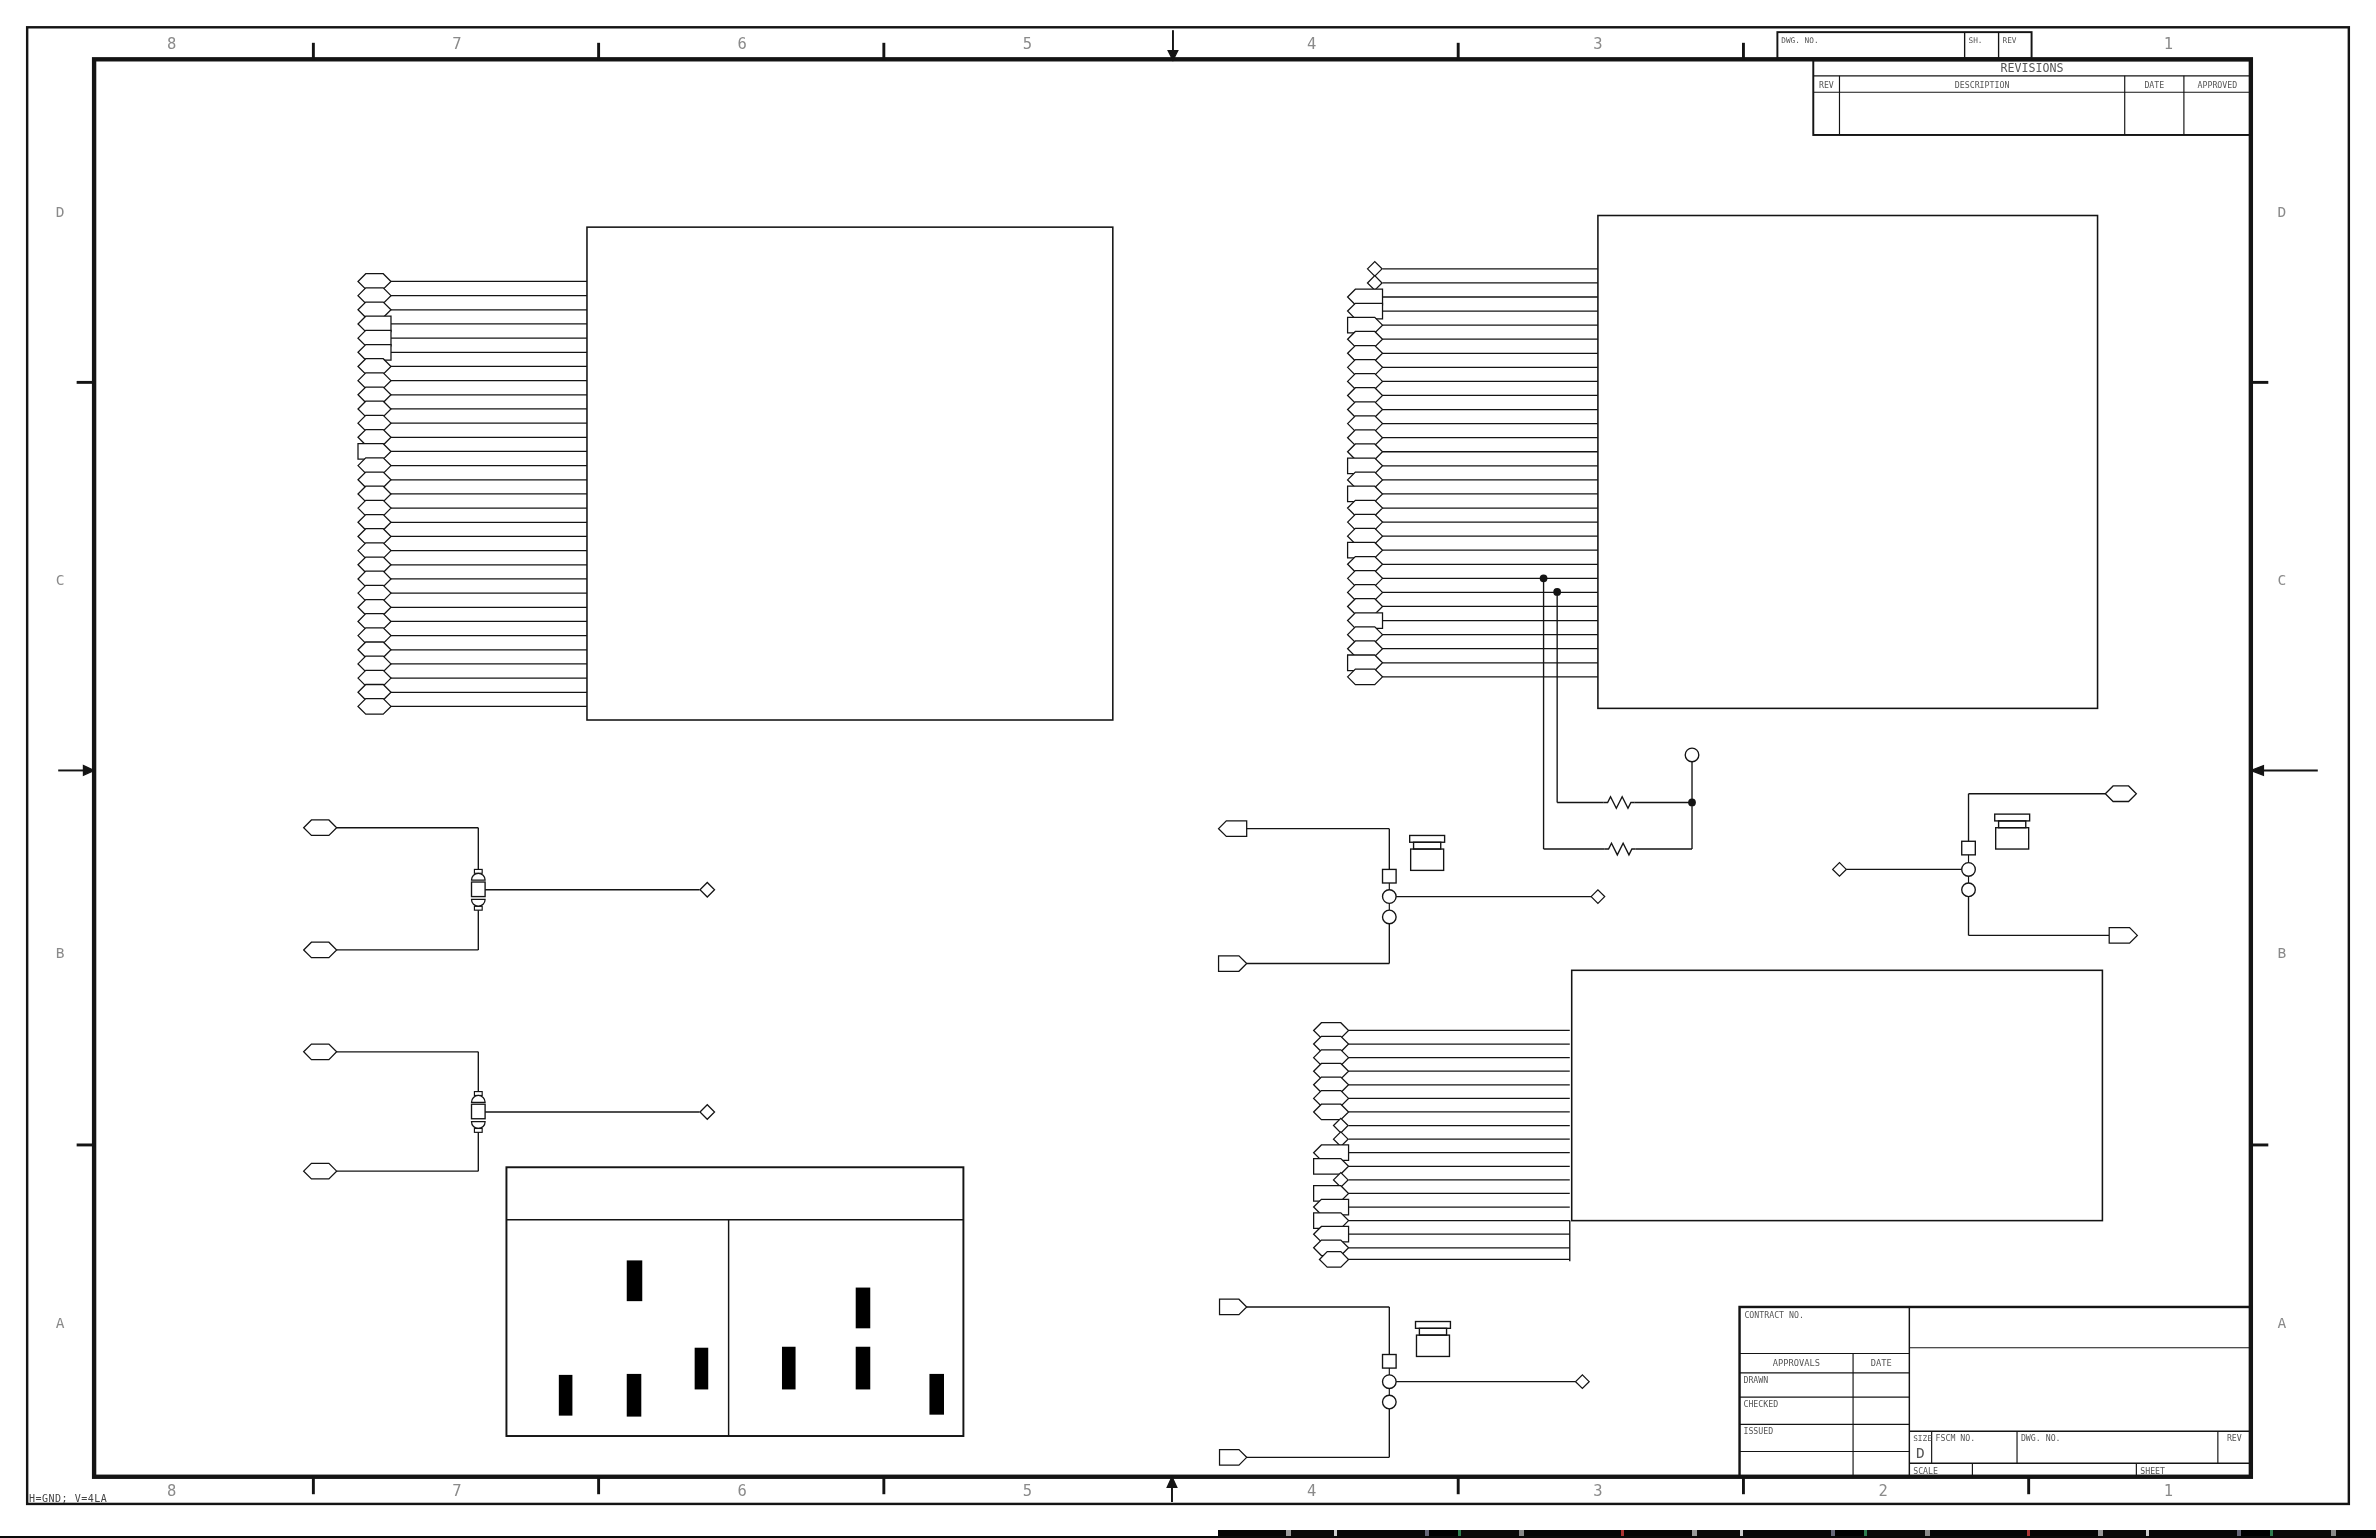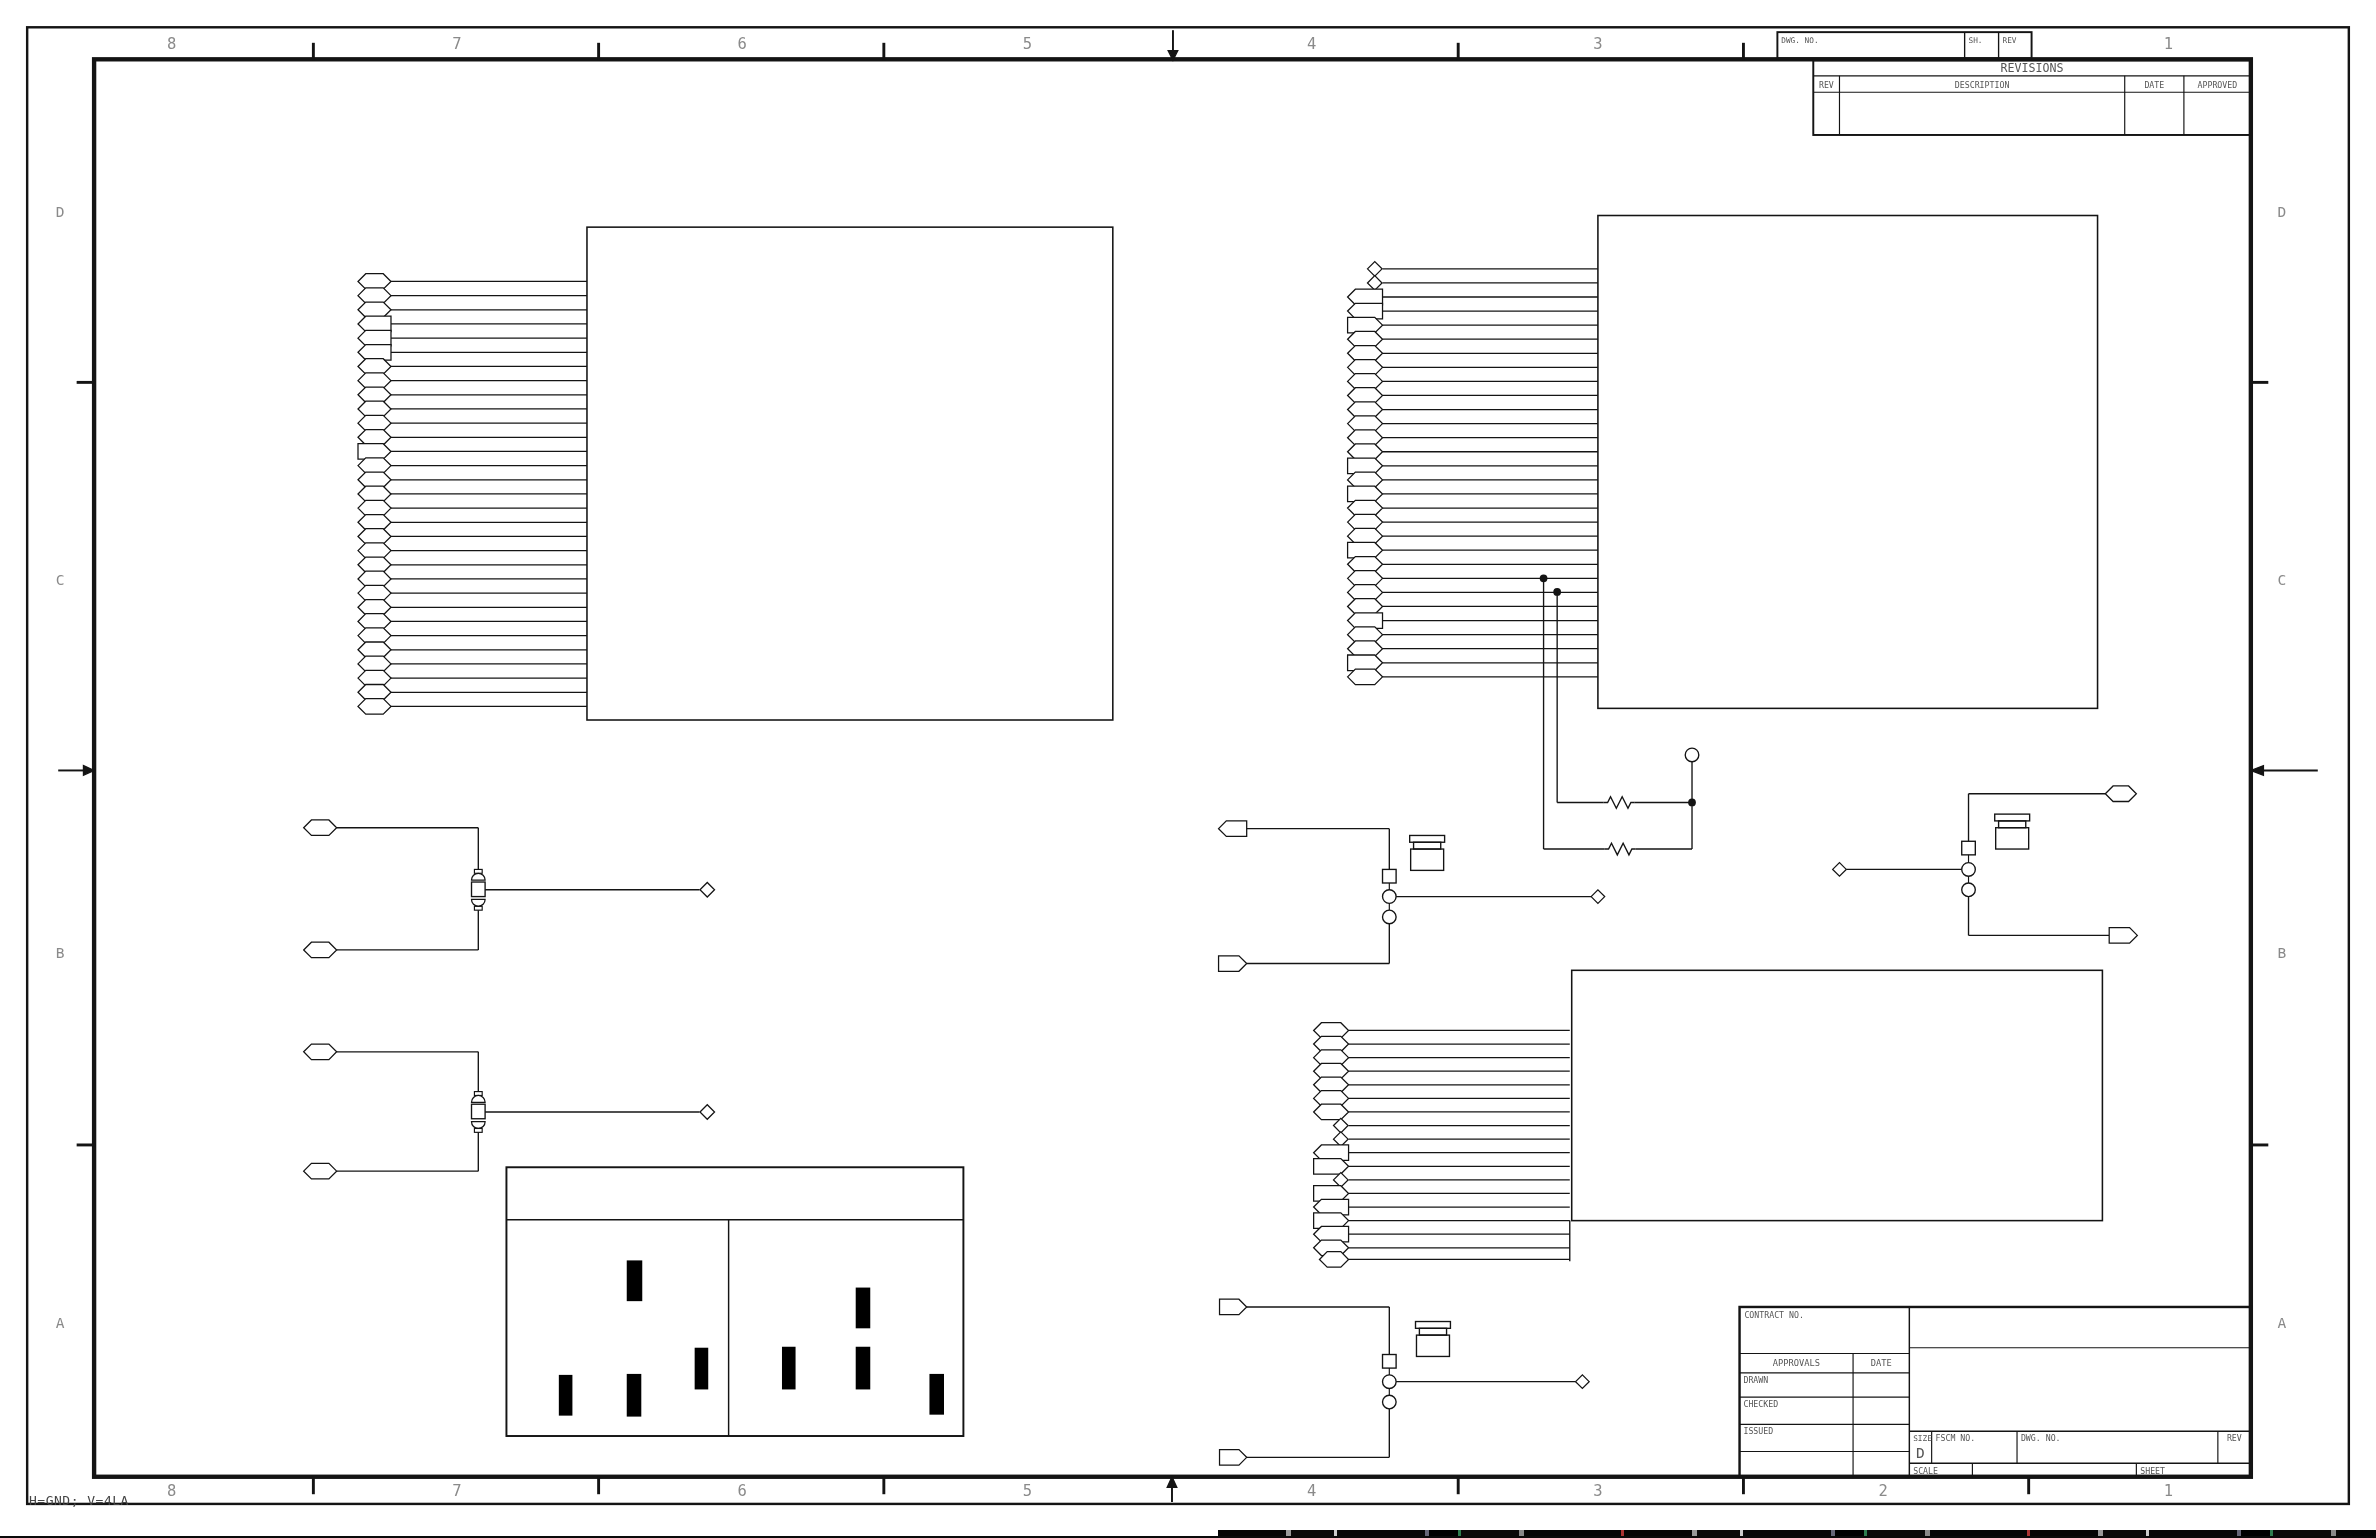--- a/index.html
+++ b/index.html
@@ -7,21 +7,21 @@
     position:relative;
     width:2376px;height:1538px;
     background:#ffffff;
     font-family:"DejaVu Sans Mono", monospace;
     overflow:hidden;
   }
   svg{position:absolute;left:0;top:0;}
   svg text{font-family:"DejaVu Sans Mono", monospace;}
   .corner-note{
     position:absolute;left:29px;top:1493px;
-    font-size:13px;color:#444;letter-spacing:0.5px;
+    font-size:10px;color:#444;letter-spacing:0.5px;
     font-family:"DejaVu Sans Mono", monospace;
   }
   #bottom-strip{position:absolute;height:5.8px;top:1530px;}
   #bottom-edge-line{position:absolute;left:0;top:1536px;width:2376px;height:1.9px;background:#0a0a0a;}
 </style>
 </head>
 <body>
 
 <div class="sheet">
   <svg id="drawing" viewBox="0 0 2449 1585" width="2376" height="1538">

